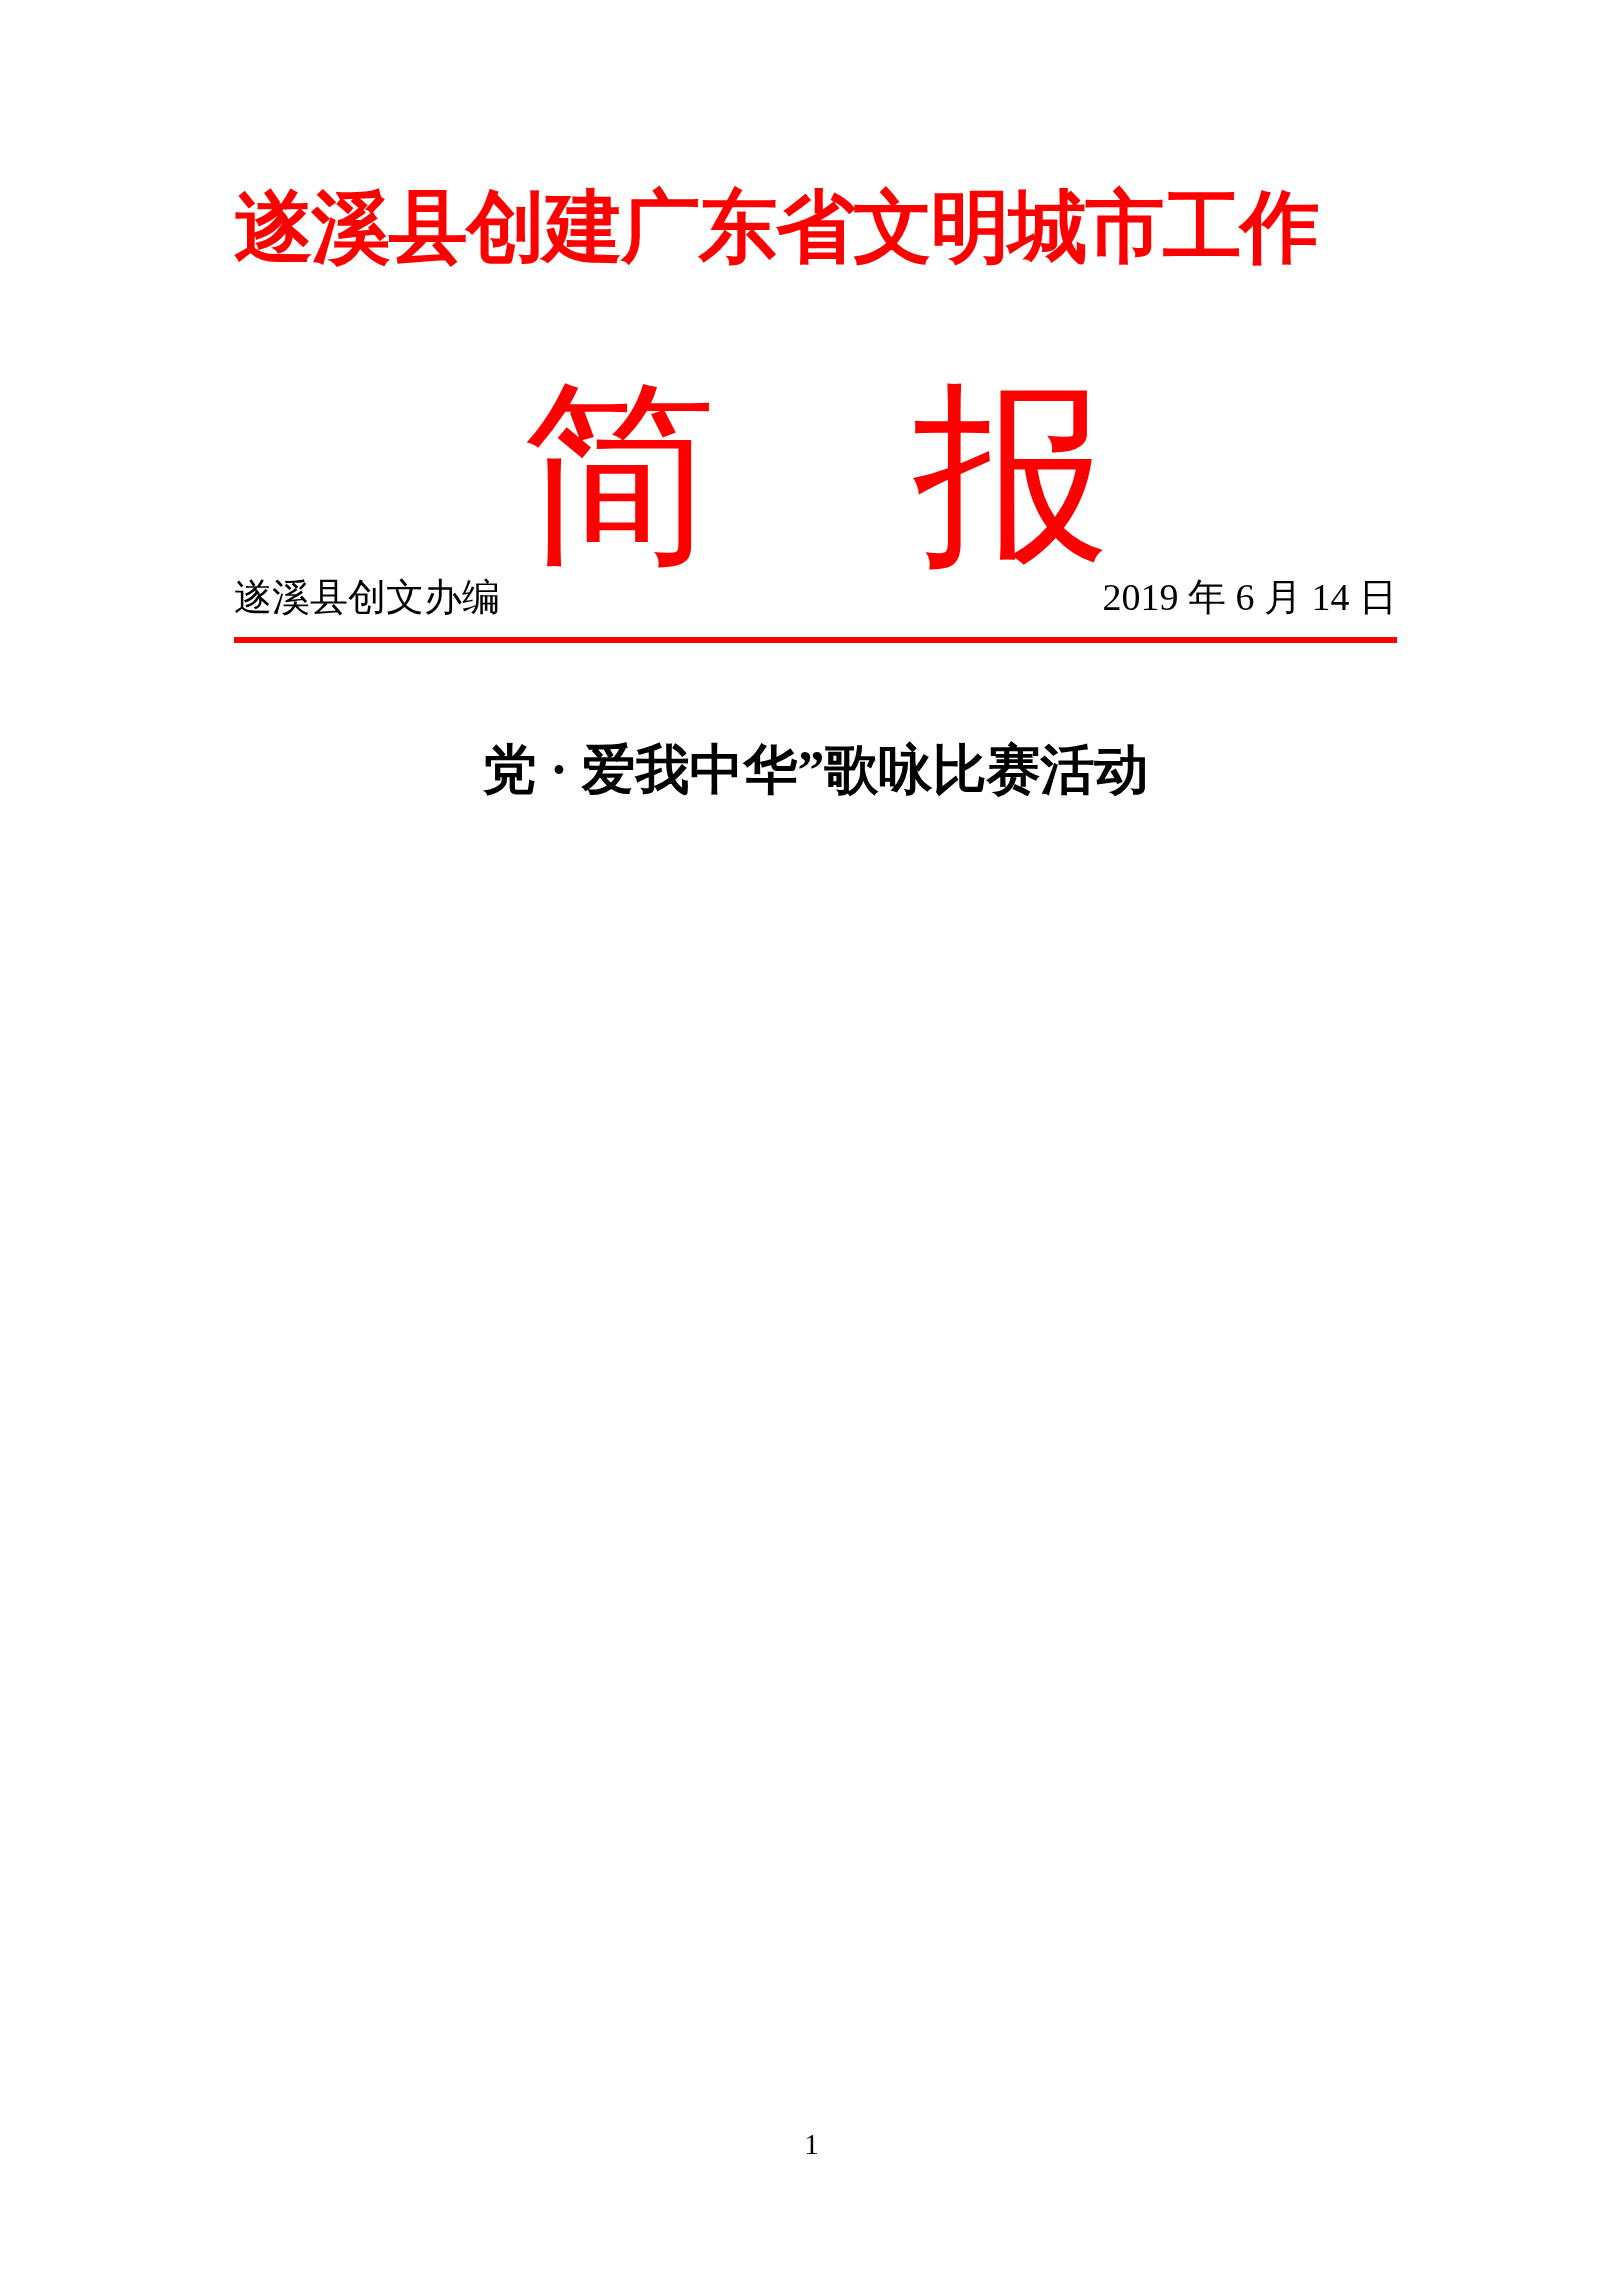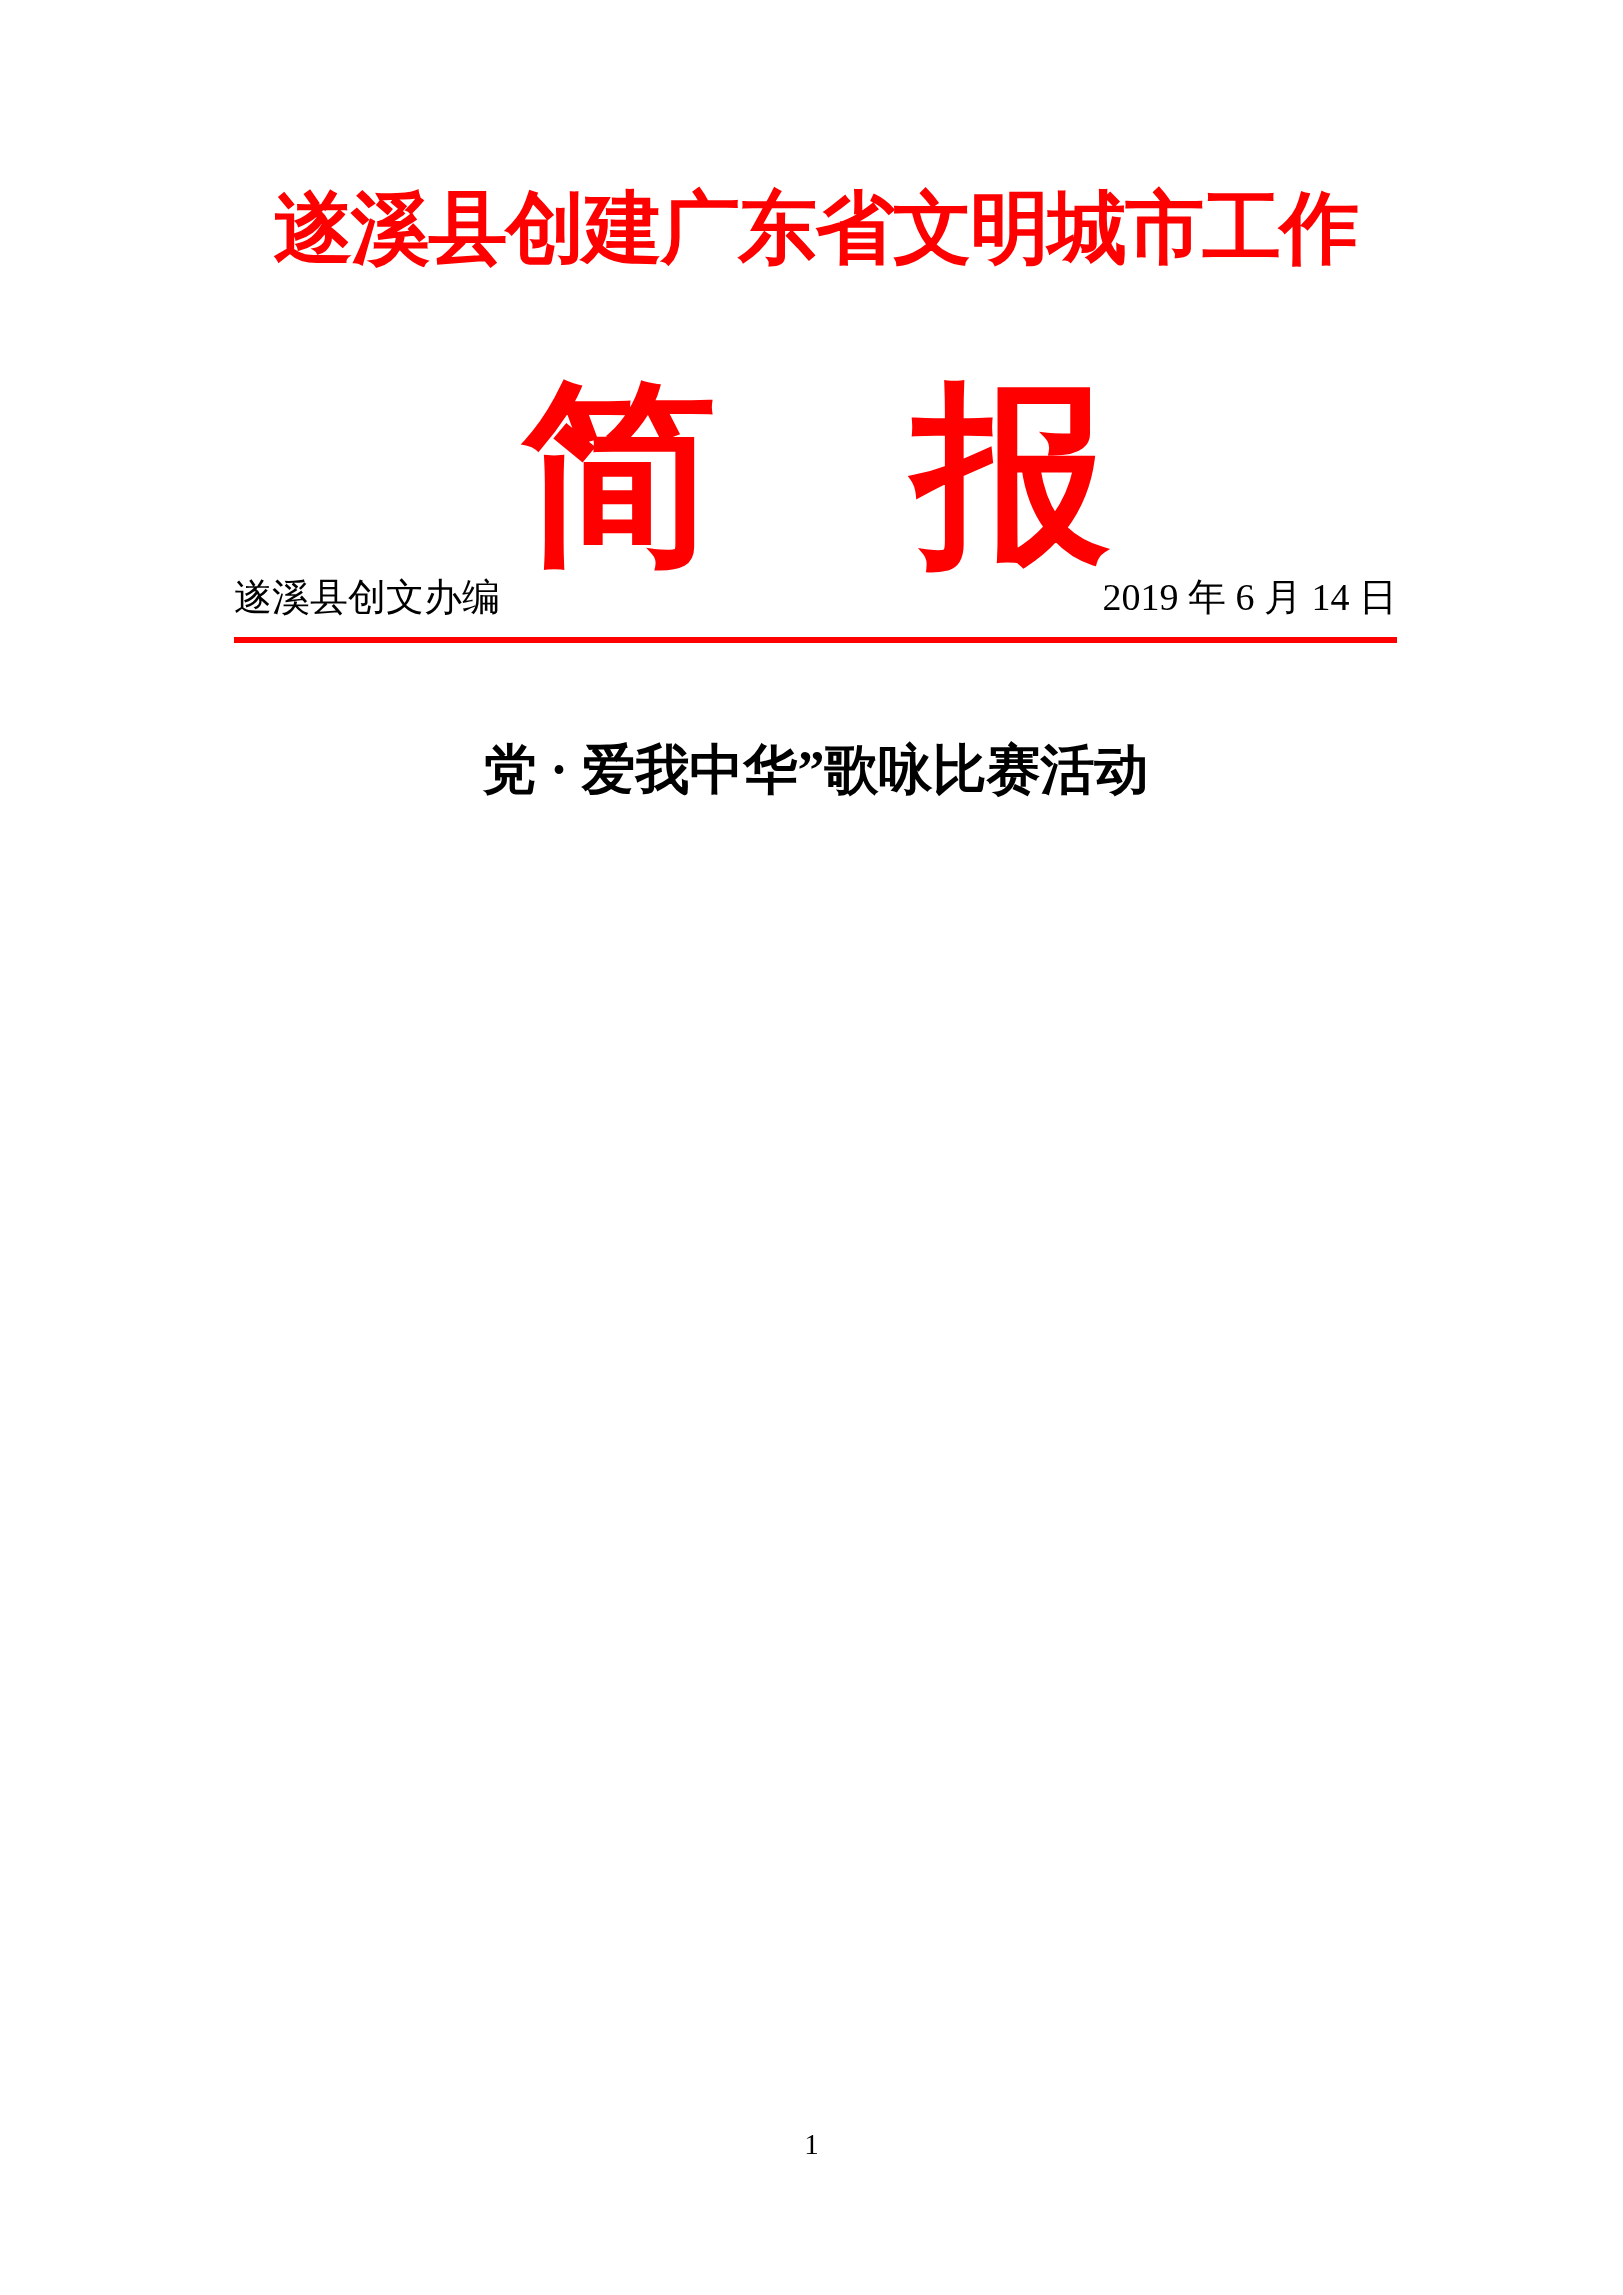--- a/index.html
+++ b/index.html
@@ -19,36 +19,35 @@
     color: var(--ink);
     font-family: "Liberation Serif", "DejaVu Serif", serif;
   }
 
   .content {
     padding: 0 226px 0 234px; 
   }
 
   .org-title {
     margin-top: 177px;
-    text-align: center;
-    font-family: Liberation Sans, sans-serif;
+    font-family: Liberation Serif, serif;
     font-weight: bold;
     font-size: 79px;
     line-height: 1.3;
     color: var(--red);
     white-space: nowrap;
     letter-spacing: -0.02em;
   }
 
   .masthead {
     margin-top: 98px;
     text-align: center;
     font-size: 196px;
     line-height: 1;
-    font-weight: 700;
+    font-weight: 400;
     color: var(--red);
     white-space: nowrap;
   }
 
   .issue {
     margin-top: 115px;
     text-align: center;
     font-size: 39px;
     line-height: 1.25;
   }

